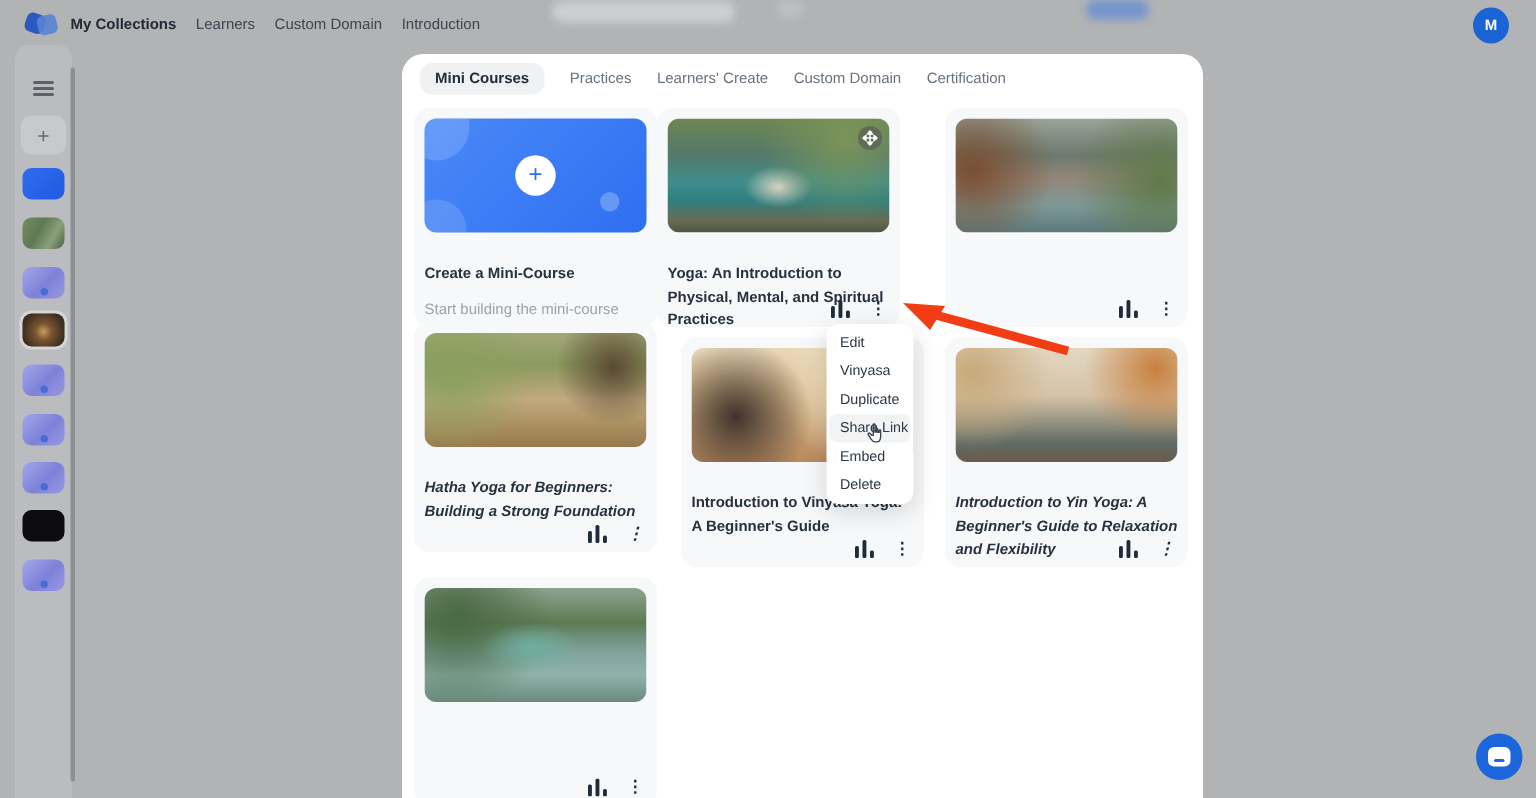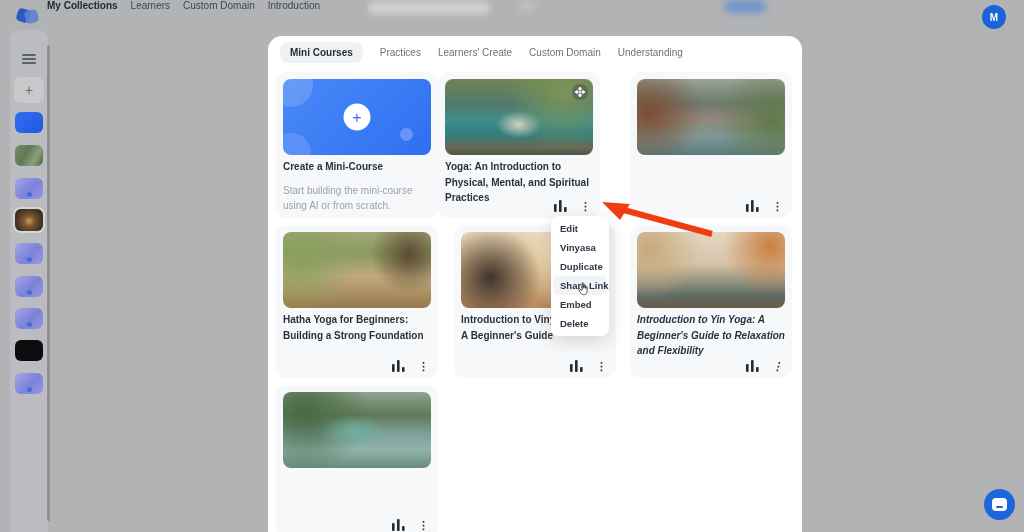--- a/index.html
+++ b/index.html
@@ -4,21 +4,21 @@
 <style>
   * { margin:0; padding:0; box-sizing:border-box; }
   html,body { width:1024px; height:532px; overflow:hidden; }
   body { font-family:"Liberation Sans", sans-serif; background:#b1b3b5; position:relative; }
 
   
   .topnav { position:absolute; left:0; top:0; width:1024px; height:33px; }
   .logo { position:absolute; left:17px; top:7px; width:22px; height:19px; }
   .logo .sq1 { position:absolute; left:0; top:2px; width:13px; height:13px; background:#2b59c4; border-radius:4px; transform:rotate(18deg); }
   .logo .sq2 { position:absolute; left:8px; top:3px; width:13px; height:13px; background:#5b82d3; border-radius:4px; transform:rotate(-14deg); opacity:.9; }
-  .nav-items { position:absolute; left:47px; top:0; height:33px; display:flex; align-items:flex-start; gap:13px; }
+  .nav-items { position:absolute; left:47px; top:0; height:33px; display:flex; align-items:center; gap:13px; }
   .nav-item { font-size:10px; color:#3c4651; cursor:pointer; white-space:nowrap; }
   .nav-item.active { font-weight:bold; color:#202b36; }
   .blur1 { position:absolute; left:368px; top:1px; width:122px; height:14px; background:#cdcfd1; border-radius:7px; filter:blur(3px); }
   .blur2 { position:absolute; left:518px; top:0; width:18px; height:12px; background:#bdbfc1; border-radius:6px; filter:blur(3px); }
   .blur3 { position:absolute; left:724px; top:0; width:42px; height:13px; background:#7495cd; border-radius:7px; filter:blur(3px); }
   .avatar { position:absolute; left:982px; top:5px; width:24px; height:24px; border-radius:50%; background:#1a64d6; color:#fff; font-size:10px; font-weight:bold; display:flex; align-items:center; justify-content:center; cursor:pointer; }
 
   
   .sidebar { position:absolute; left:10px; top:30px; width:38px; height:502px; background:#babcbf; border-radius:9px 9px 0 0; }
   .hamburger { position:absolute; left:12px; top:24px; width:14px; height:10px; cursor:pointer; }
@@ -34,21 +34,21 @@
   .side-scrollbar { position:absolute; left:37px; top:15px; width:3px; height:476px; background:#8d9094; border-radius:2px; cursor:pointer; }
 
   
   .panel { position:absolute; left:268px; top:36px; width:534px; height:496px; background:#ffffff; border-radius:14px 14px 0 0; overflow:hidden; }
   .tabs { position:absolute; left:12px; top:6px; display:flex; align-items:center; gap:17px; }
   .tab { font-size:10px; color:#68737e; padding:5px 0; cursor:pointer; white-space:nowrap; }
   .tab.active { background:#f0f1f3; border-radius:8px; padding:5px 10px; font-weight:bold; color:#232e39; }
 
   .card { position:absolute; width:162px; background:#f7f8fa; border-radius:10px; padding:7px; }
   .card-img { width:148px; height:76px; border-radius:8px; position:relative; }
-  .card-title { margin-top:4px; font-size:10px; line-height:1.55; font-weight:bold; color:#27323e; }
+  .card-title { margin-top:20px; font-size:10px; line-height:1.55; font-weight:bold; color:#27323e; }
   .card-sub { margin-top:8px; font-size:10px; line-height:1.5; color:#9aa3ab; }
   .card-foot { position:absolute; right:9px; bottom:6px; display:flex; align-items:center; gap:13px; }
   .stats-ic { cursor:pointer; display:flex; align-items:flex-end; }
   .dots-ic { cursor:pointer; font-size:11px; font-weight:bold; color:#1f2d3b; line-height:1; }
 
   .banner { width:148px; height:76px; border-radius:8px; background:linear-gradient(135deg,#4a89f8 0%,#2e6ff1 100%); position:relative; overflow:hidden; }
   .banner .c1 { position:absolute; left:-14px; top:-16px; width:44px; height:44px; border-radius:50%; background:rgba(255,255,255,.16); }
   .banner .c2 { position:absolute; left:-12px; bottom:-18px; width:40px; height:40px; border-radius:50%; background:rgba(255,255,255,.14); }
   .banner .c3 { position:absolute; right:18px; bottom:14px; width:13px; height:13px; border-radius:50%; background:rgba(255,255,255,.25); }
   .plus-circle { position:absolute; left:50%; top:50%; transform:translate(-50%,-50%); width:27px; height:27px; border-radius:50%; background:#fff; color:#2e6ff1; font-size:16px; display:flex; align-items:center; justify-content:center; cursor:pointer; }
@@ -58,21 +58,21 @@
   
   .img-lake   { background:radial-gradient(circle at 80% 20%, rgba(125,150,88,.9), transparent 42%), radial-gradient(ellipse 22% 26% at 50% 60%, #d9d3c2, transparent 70%), linear-gradient(180deg,#6e8652 0%,#54796b 32%,#3f8d8c 55%,#2f7f7f 72%,#6a6a52 90%,#4c5544 100%); }
   .img-terrace{ background:radial-gradient(circle at 8% 45%, #7a4f33, transparent 38%), radial-gradient(circle at 92% 55%, #5f7a4a, transparent 40%), linear-gradient(180deg,#9aa398 0%,#6d7a6e 32%,#93867a 52%,#7e9896 76%,#5c7a7c 100%); }
   .img-forest { background:radial-gradient(circle at 85% 30%, #5c4a33, transparent 28%), radial-gradient(circle at 12% 35%, #8aa05f, transparent 40%), linear-gradient(180deg,#a3a777 0%,#8a9a5f 28%,#c2a97e 58%,#a98e60 82%,#97794e 100%); }
   .img-class  { background:radial-gradient(circle at 20% 60%, #3f332b, transparent 40%), radial-gradient(circle at 75% 30%, #f0e2c2, transparent 45%), linear-gradient(180deg,#e8d7b8 0%,#d9b98b 45%,#b98a5e 100%); }
   .img-studio { background:radial-gradient(circle at 90% 18%, #c8803f, transparent 32%), radial-gradient(circle at 8% 22%, #c7a97a, transparent 35%), linear-gradient(180deg,#e3d7c3 0%,#d6c3a8 42%,#8c8c7c 68%,#5f6a64 84%,#6b5b49 100%); }
   .img-mount  { background:radial-gradient(ellipse 30% 28% at 48% 52%, #6fae9f, transparent 75%), radial-gradient(circle at 15% 25%, #4a6a44, transparent 45%), linear-gradient(180deg,#8fa38f 0%,#5d7a55 30%,#7fa39c 56%,#8fb3ab 76%,#6b8a7f 100%); }
 
   
   .ctx-menu { position:absolute; left:551px; top:216px; width:58px; background:#fff; border-radius:8px; box-shadow:0 5px 18px rgba(0,0,0,.15); padding:3px 2px; z-index:30; }
-  .ctx-item { height:19px; display:flex; align-items:center; padding-left:7px; font-size:9.5px; color:#2b3743; cursor:pointer; border-radius:5px; white-space:nowrap;font-weight:bold; }
+  .ctx-item { height:19px; display:flex; align-items:center; padding-left:7px; font-size:9.5px; color:#2b3743; cursor:pointer; border-radius:5px; white-space:nowrap; }
   .ctx-item.hover { background:#f1f3f5; }
 
   .cursor-hand { position:absolute; left:578px; top:282px; z-index:40; }
 
   .red-arrow { position:absolute; left:598px; top:196px; z-index:50; pointer-events:none; }
 
   
   .chat-btn { position:absolute; left:984px; top:489px; width:31px; height:31px; border-radius:50%; background:#1b66da; display:flex; align-items:center; justify-content:center; cursor:pointer; z-index:60; }
   .chat-glyph { width:15px; height:13px; background:#fff; border-radius:4px; position:relative; }
   .chat-glyph:after { content:""; position:absolute; left:4px; bottom:3px; width:7px; height:2px; background:#1b66da; border-radius:2px; }
@@ -127,21 +127,21 @@
 
   <div class="side-scrollbar"></div>
 </div>
 
 <div class="panel">
   <div class="tabs">
     <div class="tab active">Mini Courses</div>
     <div class="tab">Practices</div>
     <div class="tab">Learners' Create</div>
     <div class="tab">Custom Domain</div>
-    <div class="tab">Understanding</div>
+    <div class="tab">Certification</div>
   </div>
 
   <div class="card" style="left:8px; top:36px; height:146px;">
     <div class="banner">
       <div class="c1"></div>
       <div class="c2"></div>
       <div class="c3"></div>
       <div class="plus-circle">+</div>
     </div>
     <div class="card-title">Create a Mini-Course</div>
@@ -187,21 +187,21 @@
               <rect x="0" y="4" width="2.6" height="8" rx="1"></rect>
               <rect x="5" y="0" width="2.6" height="12" rx="1"></rect>
               <rect x="10" y="7" width="2.6" height="5" rx="1"></rect>
             </g>
           </svg>
         </span>
       <span class="dots-ic">⋮</span>
     </div>
   </div>
 
-  <div class="card" style="left:8px; top:189px; height:153px;">
+  <div class="card" style="left:8px; top:179px; height:153px;font-style:italic;">
     <div class="card-img img-forest"></div>
     <div class="card-title">Hatha Yoga for Beginners: Building a Strong Foundation</div>
     <div class="card-foot">
       <span class="stats-ic">
           <svg width="13" height="12" viewBox="0 0 13 12">
             <g fill="#1f2d3b">
               <rect x="0" y="4" width="2.6" height="8" rx="1"></rect>
               <rect x="5" y="0" width="2.6" height="12" rx="1"></rect>
               <rect x="10" y="7" width="2.6" height="5" rx="1"></rect>
             </g>

